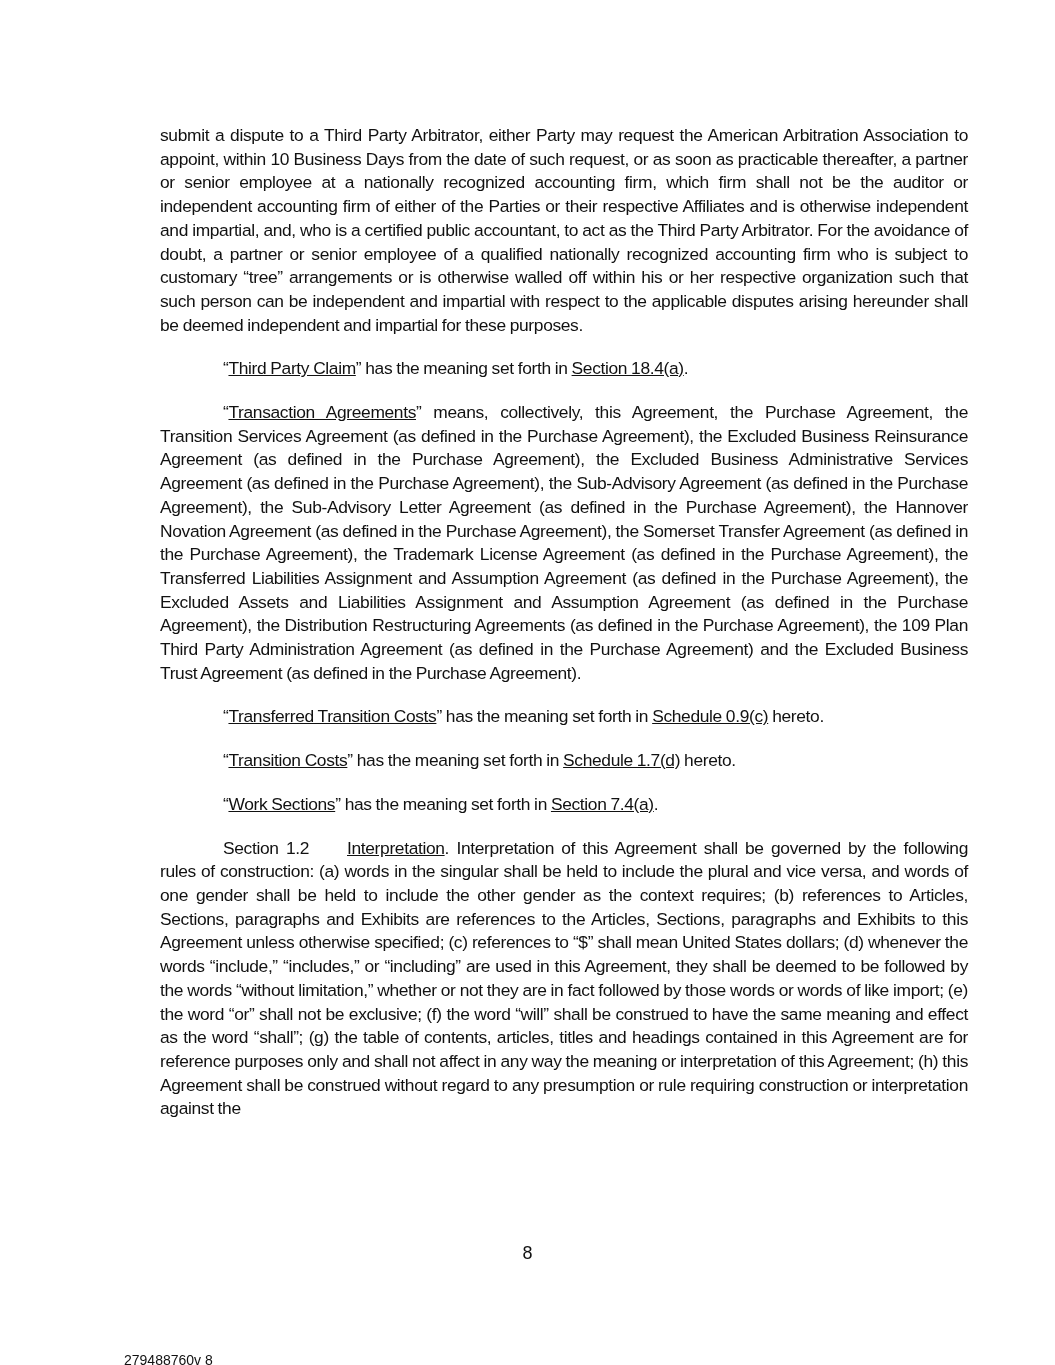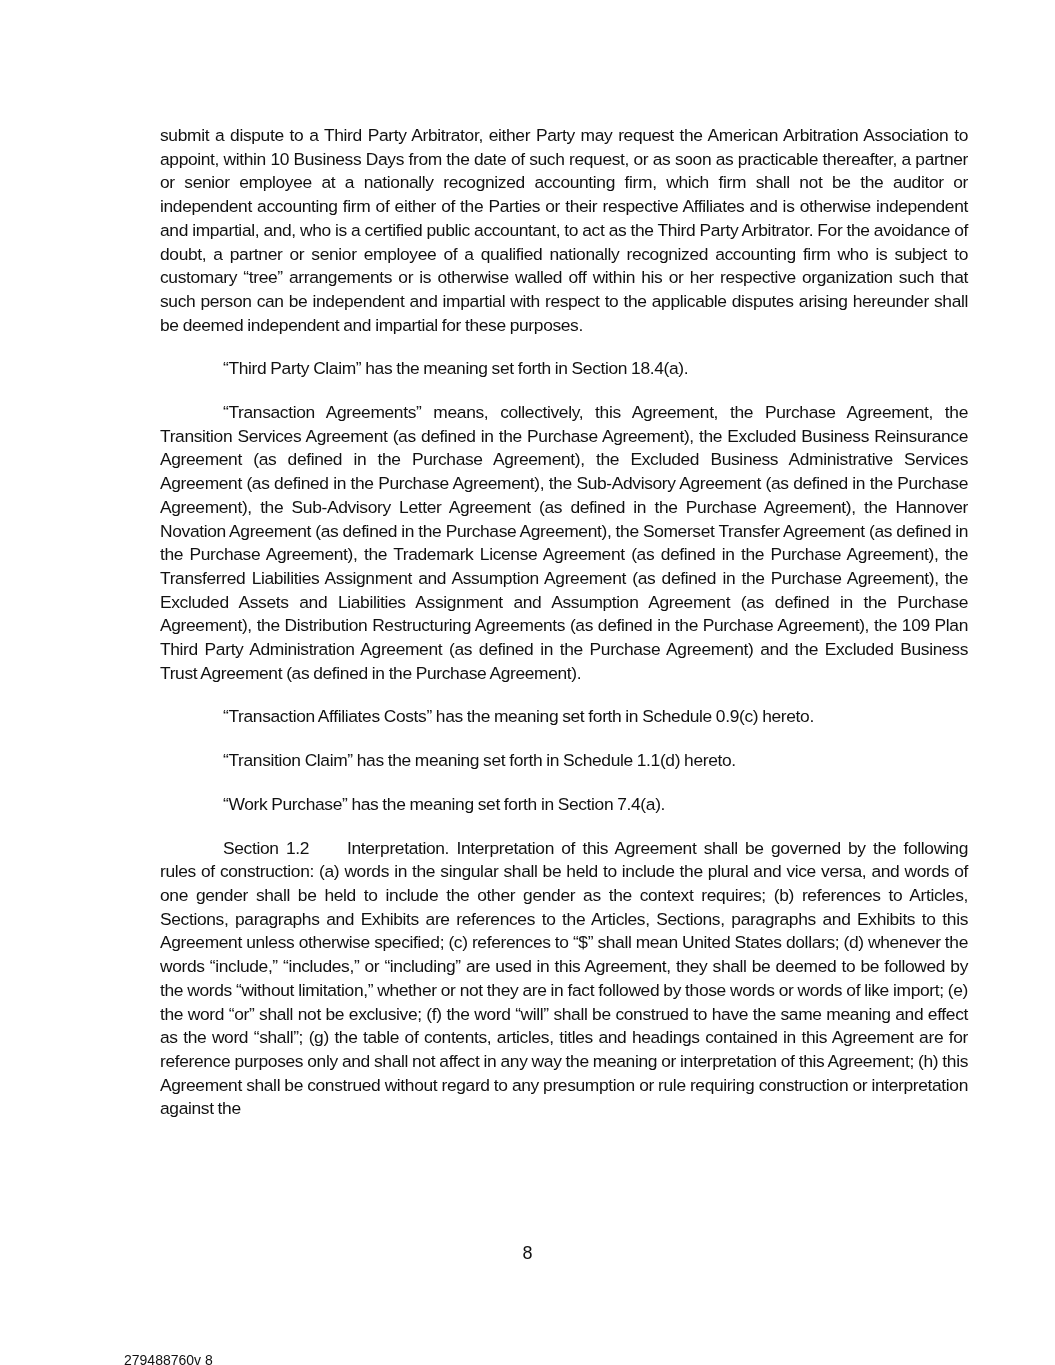--- a/index.html
+++ b/index.html
@@ -24,21 +24,21 @@
     }
     .para {
       margin: 0;
       font-size: 17.4px;
       line-height: 23.7px;
       text-align: justify;
       letter-spacing: -0.35px;
       word-spacing: -0.5px;
     }
     .para.indent { text-indent: 63px; }
-    .u { }
+    .u { text-decoration: underline; }
     .gap { height: 20px; }
     .tab { display: inline-block; width: 38px; }
     .page-number {
       position: absolute;
       left: 0;
       width: 1055px;
       top: 1243px;
       text-align: center;
       font-size: 18px;
     }
@@ -60,29 +60,29 @@
   <div class="gap"></div>
 
   <p class="para indent"><span>“</span><span class="u">Third Party Claim</span><span>”</span><span> has the meaning set forth in </span><span class="u">Section 18.4(a)</span><span>.</span></p>
 
   <div class="gap"></div>
 
   <p class="para indent"><span>“</span><span class="u">Transaction Agreements</span><span>”</span><span> means, collectively, this Agreement, the Purchase Agreement, the Transition Services Agreement (as defined in the Purchase Agreement), the Excluded Business Reinsurance Agreement (as defined in the Purchase Agreement), the Excluded Business Administrative Services Agreement (as defined in the Purchase Agreement), the Sub-Advisory Agreement (as defined in the Purchase Agreement), the Sub-Advisory Letter Agreement (as defined in the Purchase Agreement), the Hannover Novation Agreement (as defined in the Purchase Agreement), the Somerset Transfer Agreement (as defined in the Purchase Agreement), the Trademark License Agreement (as defined in the Purchase Agreement), the Transferred Liabilities Assignment and Assumption Agreement (as defined in the Purchase Agreement), the Excluded Assets and Liabilities Assignment and Assumption Agreement (as defined in the Purchase Agreement), the Distribution Restructuring Agreements (as defined in the Purchase Agreement), the 109 Plan Third Party Administration Agreement (as defined in the Purchase Agreement) and the Excluded Business Trust Agreement (as defined in the Purchase Agreement).</span></p>
 
   <div class="gap"></div>
 
-  <p class="para indent"><span>“</span><span class="u">Transaction Affiliates Costs</span><span>”</span><span> has the meaning set forth in </span><span class="u">Schedule 0.9(c)</span><span> hereto.</span></p>
+  <p class="para indent"><span>“</span><span class="u">Transferred Transition Costs</span><span>”</span><span> has the meaning set forth in </span><span class="u">Schedule 0.9(c)</span><span> hereto.</span></p>
 
   <div class="gap"></div>
 
-  <p class="para indent"><span>“</span><span class="u">Transition Claim</span><span>”</span><span> has the meaning set forth in </span><span class="u">Schedule 1.1(d)</span><span> hereto.</span></p>
+  <p class="para indent"><span>“</span><span class="u">Transition Costs</span><span>”</span><span> has the meaning set forth in </span><span class="u">Schedule 1.7(d)</span><span> hereto.</span></p>
 
   <div class="gap"></div>
 
-  <p class="para indent"><span>“</span><span class="u">Work Purchase</span><span>”</span><span> has the meaning set forth in </span><span class="u">Section 7.4(a)</span><span>.</span></p>
+  <p class="para indent"><span>“</span><span class="u">Work Sections</span><span>”</span><span> has the meaning set forth in </span><span class="u">Section 7.4(a)</span><span>.</span></p>
 
   <div class="gap"></div>
 
   <p class="para indent"><span>Section 1.2</span><span class="tab"></span><span class="u">Interpretation</span><span>.</span><span>  Interpretation of this Agreement shall be governed by the following rules of construction:  (a) words in the singular shall be held to include the plural and vice versa, and words of one gender shall be held to include the other gender as the context requires; (b) references to Articles, Sections, paragraphs and Exhibits are references to the Articles, Sections, paragraphs and Exhibits to this Agreement unless otherwise specified; (c) references to “$” shall mean United States dollars; (d) whenever the words “include,” “includes,” or “including” are used in this Agreement, they shall be deemed to be followed by the words “without limitation,” whether or not they are in fact followed by those words or words of like import; (e) the word “or” shall not be exclusive; (f) the word “will” shall be construed to have the same meaning and effect as the word “shall”; (g) the table of contents, articles, titles and headings contained in this Agreement are for reference purposes only and shall not affect in any way the meaning or interpretation of this Agreement; (h) this Agreement shall be construed without regard to any presumption or rule requiring construction or interpretation against the</span></p>
 
 </div>
 
 <div class="page-number">8</div>
 <div class="doc-id">279488760v 8</div>
 

